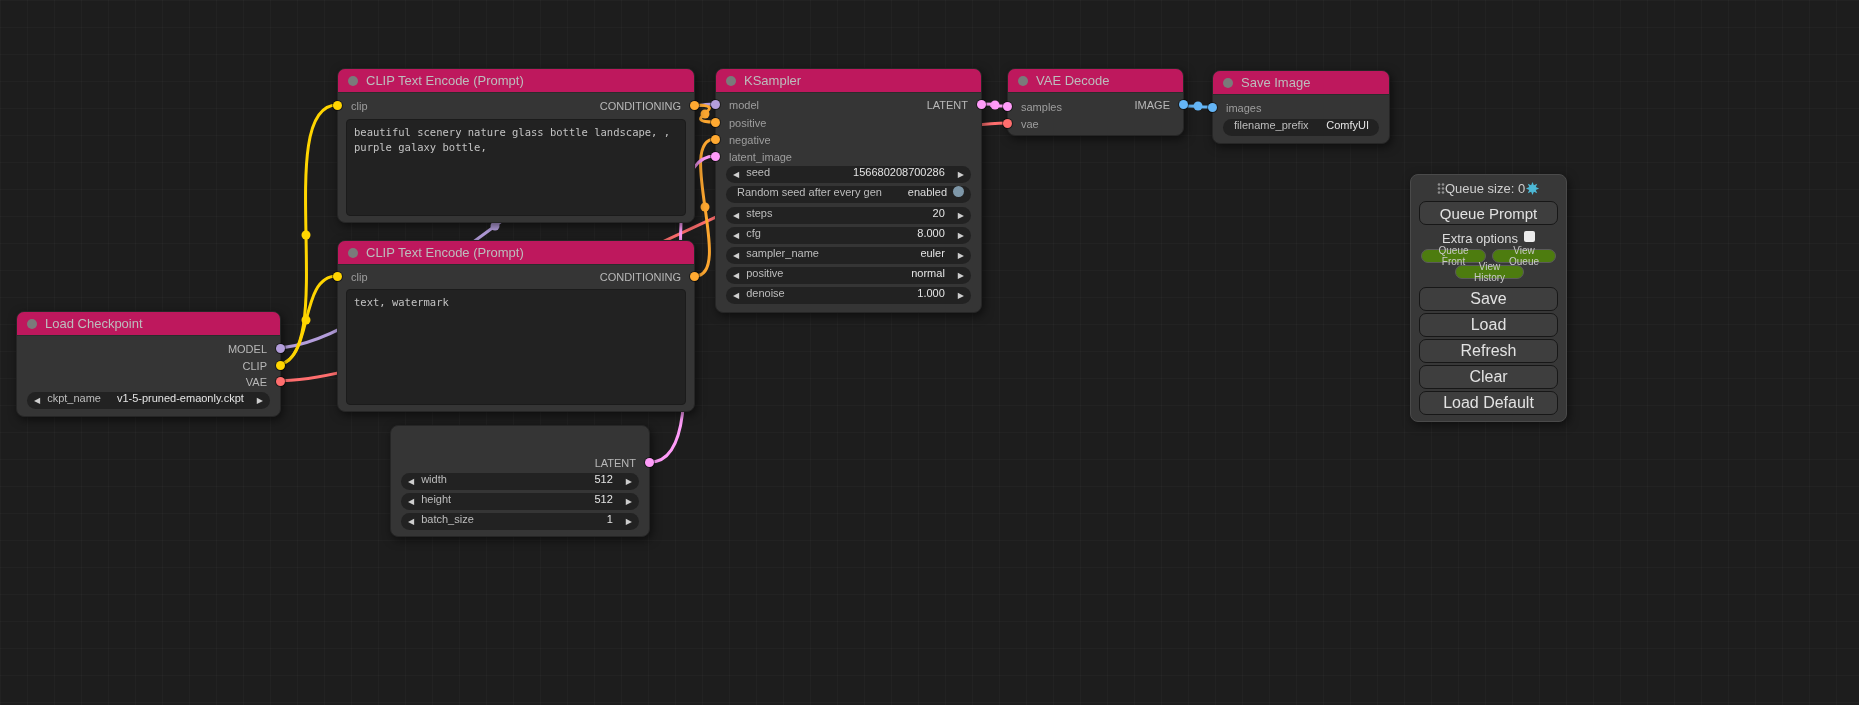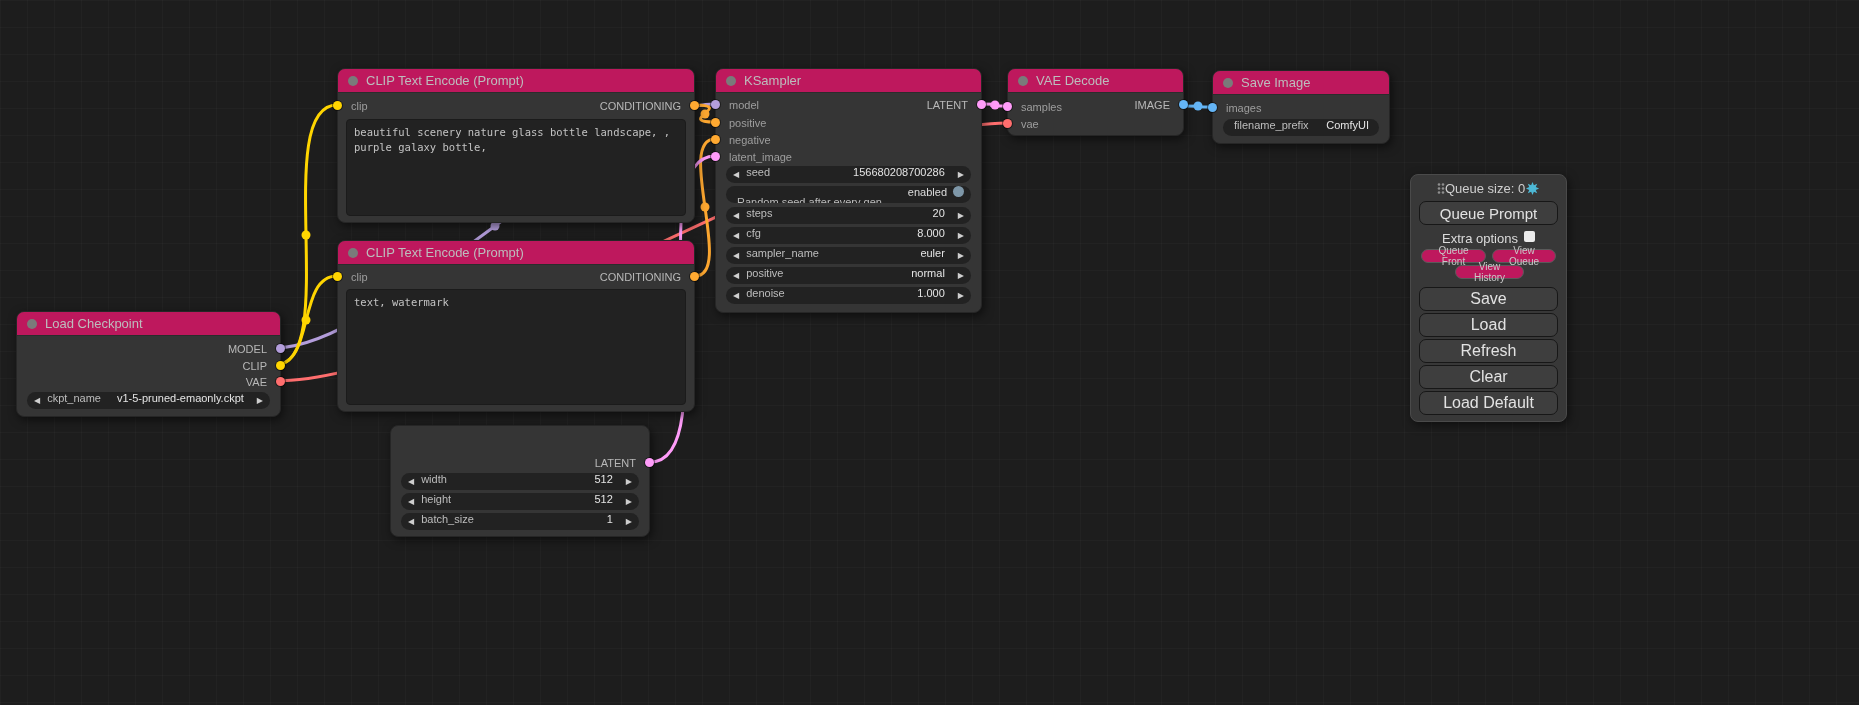--- a/index.html
+++ b/index.html
@@ -44,21 +44,21 @@
     position:absolute; left:10px; right:10px; height:17px;
     background:#222; border-radius:9px;
     display:flex; align-items:flex-start; padding:0 7px; font-size:11px; color:#c4c4c4;
     white-space:nowrap; overflow:hidden;
   }
   .widget .arrow { font-size:8px; color:#cfcfcf; line-height:17px; }
   .widget .wlabel { margin-left:7px; color:#bdbdbd; }
   .widget .wvalue { margin-left:auto; margin-right:13px; color:#e4e4e4; }
   .widget.text .wlabel { margin-left:4px; }
   .widget.text .wvalue { margin-right:3px; }
-  .widget.toggle .wlabel { margin-left:4px;margin-top:10px; }
+  .widget.toggle .wlabel { margin-left:4px; }
   .widget.toggle .wvalue { margin-left:auto; margin-right:6px; color:#dcdcdc; }
   .toggle-dot { width:11px; height:11px; border-radius:50%; background:#7e97a8; flex:none; }
 
   .ta {
     position:absolute; left:8px; right:8px; background:#222; border:1px solid #1b1b1b;
     border-radius:4px; color:#c3c3c3; resize:none; outline:none;
     font-family:"DejaVu Sans Mono", monospace; font-size:10.5px; line-height:1.45;
     padding:5px 7px; width:calc(100% - 16px);
   }
 
@@ -70,21 +70,21 @@
   .q-head { position:absolute; left:8px; right:8px; top:5px; height:16px; display:flex; align-items:center; justify-content:center; }
   .q-size { font-size:13px; color:#cfcfcf; }
   .qbtn {
     position:absolute; left:8px; right:8px; height:24px;
     background:#3e3e3e; border:1px solid #171717; border-radius:7px;
     color:#e2e2e2; font-size:16px; font-family:inherit; cursor:pointer;
     display:flex; align-items:center; justify-content:center;
   }
   .qbtn.prompt { font-size:15px; }
   .qbtn-sm {
-    position:absolute; height:14px; background:#be185d; border:1px solid #5a5a5a;
+    position:absolute; height:14px; background:#4d7c0f; border:1px solid #5a5a5a;
     border-radius:8px; color:#c9c9c9; font-size:10px; font-family:inherit; cursor:pointer;
     display:flex; align-items:center; justify-content:center; padding:0 6px;
   }
   .q-extra { position:absolute; left:0; right:0; top:56px; height:14px; display:flex; justify-content:center; gap:6px; font-size:13px; color:#dcdcdc; }
   .q-check { width:11px; height:11px; background:#ececec; border-radius:2px; cursor:pointer; }
 </style>
 </head>
 <body>
 
 <div class="canvas">

